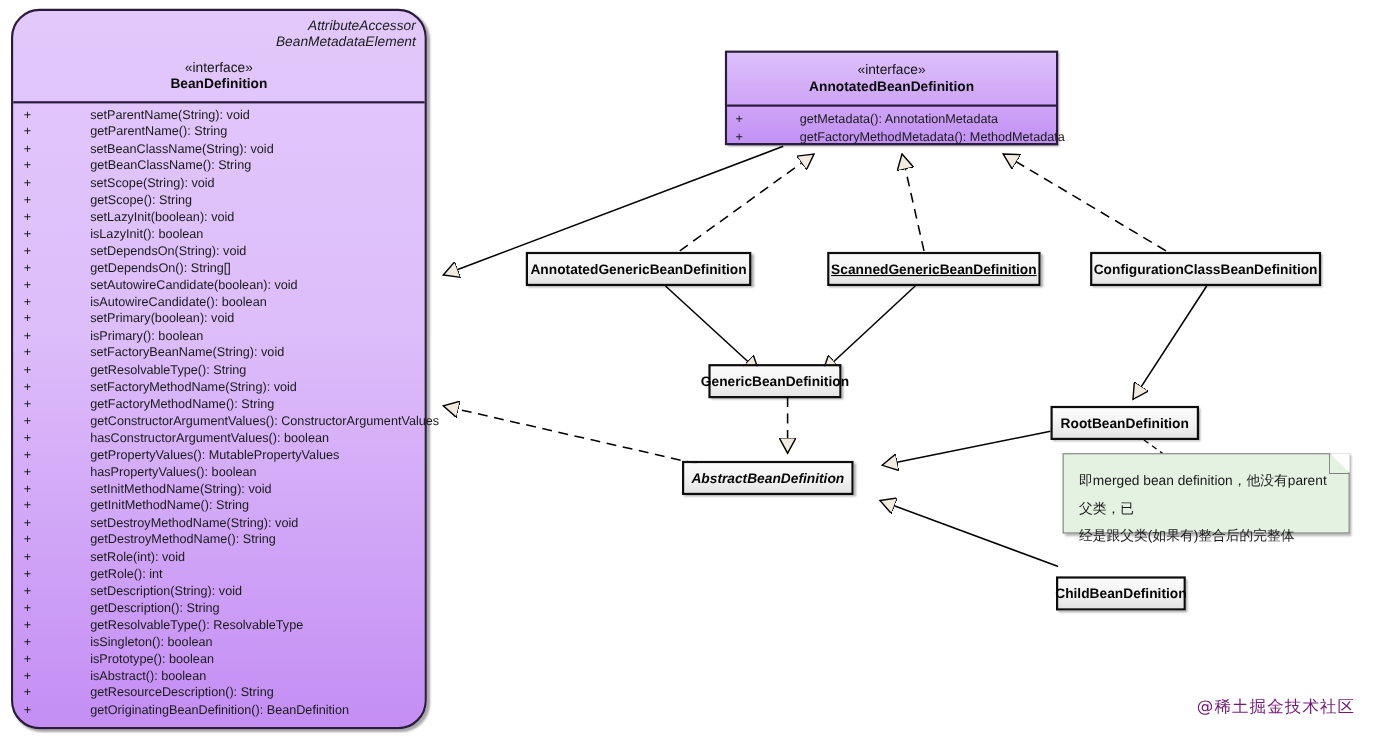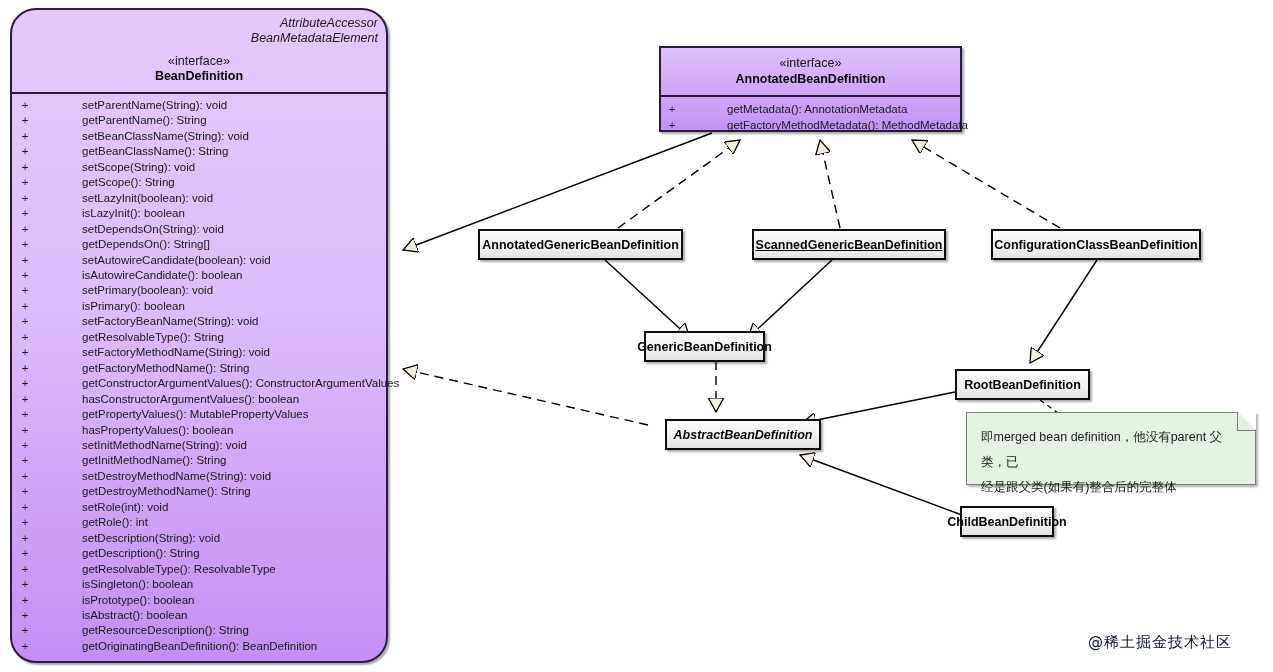--- a/index.html
+++ b/index.html
@@ -145,21 +145,21 @@
     border-bottom: 1px solid #7f7f7f;
     transform-origin: center;
     clip-path: polygon(0 0, 100% 100%, 0 100%);
     box-sizing: border-box;
   }
 
   
   .watermark {
     position: absolute;
     font-size: 15px;
-    color: #0f172a;
+    color: #701a75;
     letter-spacing: 1px;
     white-space: nowrap;
     font-family: "DejaVu Sans", sans-serif;
   }
 </style>
 </head>
 <body>
 
 <div id="canvas">
 
@@ -404,33 +404,33 @@
   </div>
 
   <div class="cls" style="left:991px; top:229px; width:210px; height:31px;">
     <span>ConfigurationClassBeanDefinition</span>
   </div>
 
   <div class="cls" style="left:644px; top:331px; width:121px; height:31px;">
     <span>GenericBeanDefinition</span>
   </div>
 
-  <div class="cls abstract" style="left:665px; top:419px; width:156px; height:31px;">
+  <div class="cls abstract" style="left:620px; top:419px; width:156px; height:31px;">
     <span>AbstractBeanDefinition</span>
   </div>
 
   <div class="cls" style="left:955px; top:369px; width:135px; height:31px;">
     <span>RootBeanDefinition</span>
   </div>
 
-  <div class="cls" style="left:960px; top:506px; width:94px; height:31px;">
+  <div class="cls" style="left:960px; top:524px; width:118px; height:31px;">
     <span>ChildBeanDefinition</span>
   </div>
 
-  <div class="note" style="left:966px; top:412px; width:290px; height:73px;">
+  <div class="note" style="left:966px; top:412px; width:261px; height:73px;">
     <div class="fold"></div>
     <div class="foldline"></div>
     <div>即merged bean definition，他没有parent 父类，已</div>
     <div>经是跟父类(如果有)整合后的完整体</div>
   </div>
 
   <div class="watermark" style="left:1088px; top:633px;">@稀土掘金技术社区</div>
 
 </div>
 

